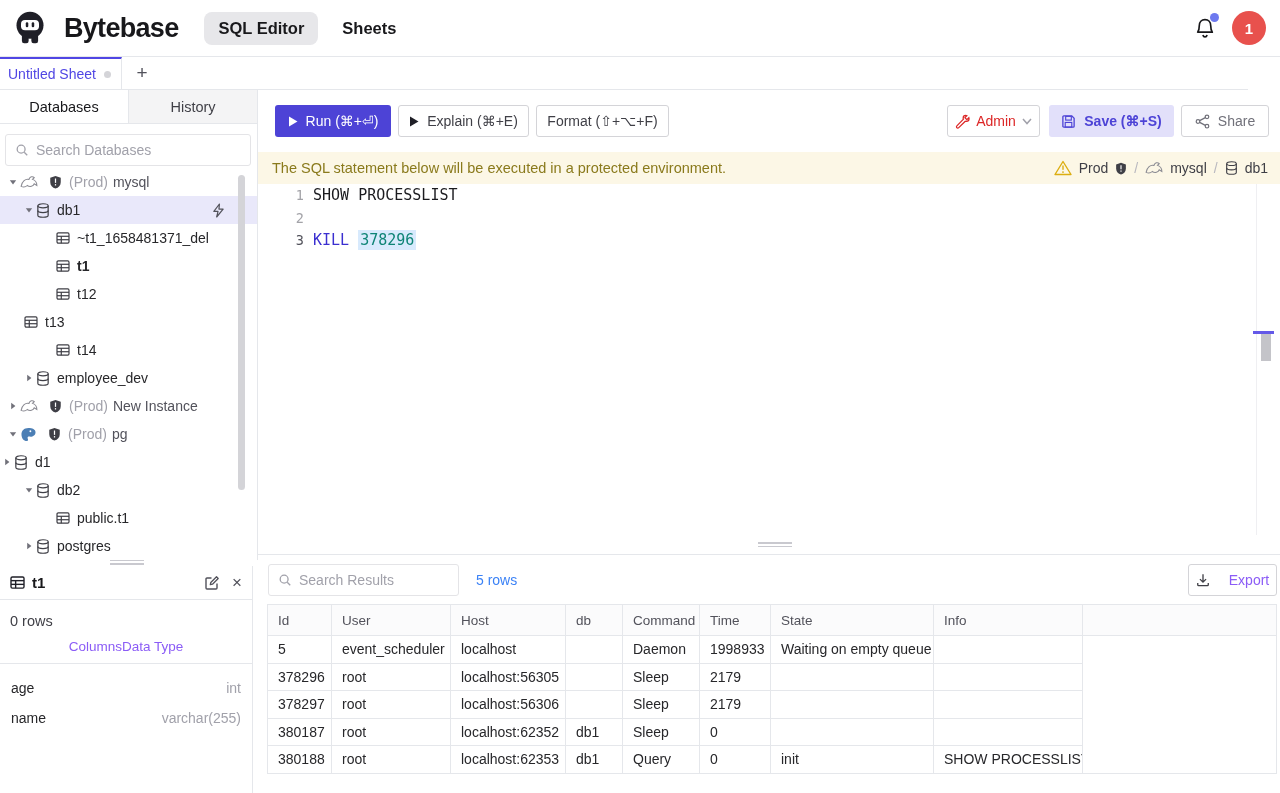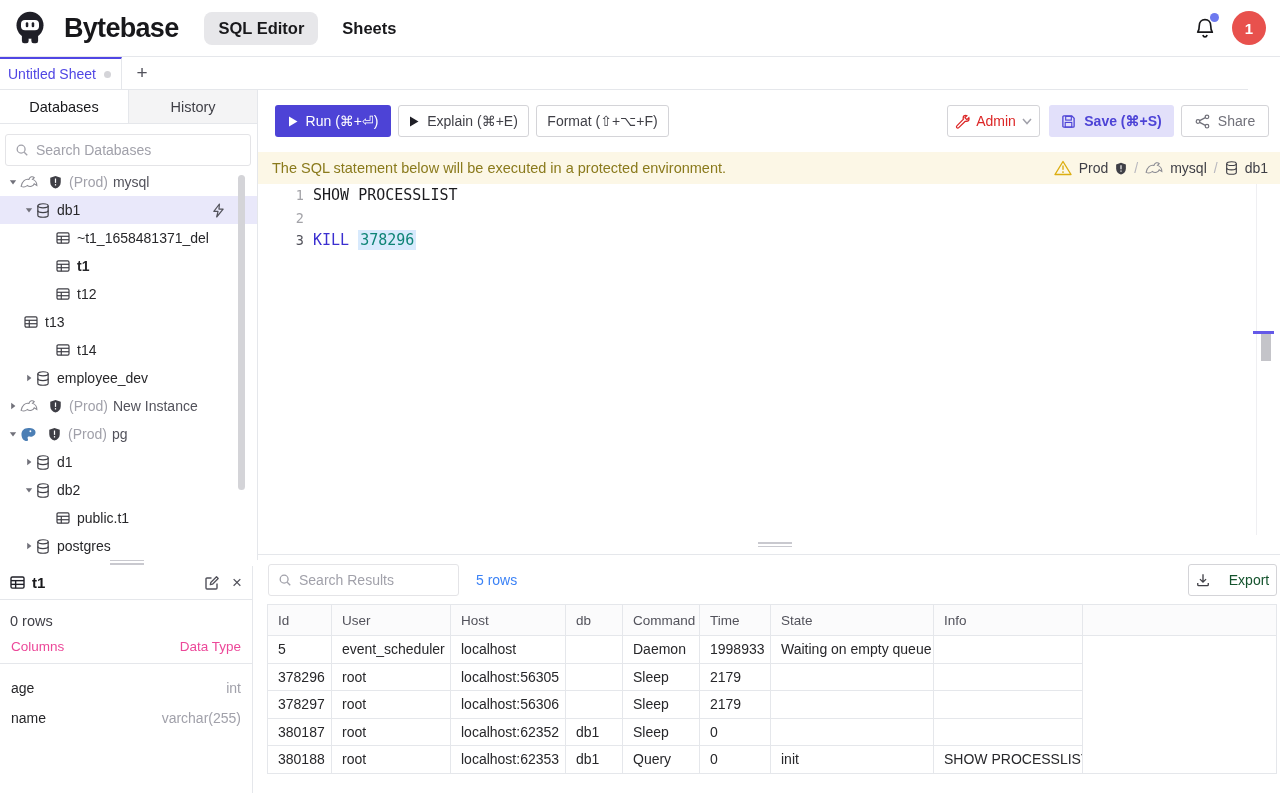--- a/index.html
+++ b/index.html
@@ -51,21 +51,21 @@
   
   .side-split { left:0; top:558px; width:253px; height:8px; background:#fff; display:flex; align-items:center; justify-content:center; }
   .grip-h { width:34px; }
   .grip-h div { height:1.5px; background:#c9c9cf; margin:2px 0; }
   .schema { left:0; top:566px; width:253px; height:227px; background:#fff; border-right:1px solid #e5e7eb; }
   .schema-head { height:34px; border-bottom:1px solid #e5e7eb; display:flex; align-items:center; padding:0 10px; gap:7px; }
   .schema-title { font-size:15px; font-weight:700; color:#18181b; }
   .schema-head-icons { margin-left:auto; display:flex; align-items:center; gap:12px; }
   .close-x { font-size:17px; color:#52525b; cursor:pointer; line-height:1; }
   .schema-rows-label { font-size:14.5px; color:#3f3f46; padding:13px 10px 10px 10px; }
-  .schema-cols-head { display:flex; justify-content:space-between; font-size:13.5px; color:#ec4899; padding:0 11px 9px 11px; border-bottom:1px solid #e5e7eb; }
+  .schema-cols-head { display:flex; justify-content:center; font-size:13.5px; color:#8b5cf6; padding:0 11px 9px 11px; border-bottom:1px solid #e5e7eb; }
   .schema-col-row { display:flex; justify-content:space-between; font-size:14px; padding:7px 11px; }
   .schema-col-row:first-of-type { margin-top:9px; }
   .schema-col-name { color:#27272a; }
   .schema-col-type { color:#a1a1aa; }
 
   
   .main { left:258px; top:90px; width:1022px; height:703px; background:#fff; }
   .toolbar { position:absolute; left:0; top:0; width:1022px; height:62px; background:#fff; }
   .btn { position:absolute; top:15px; height:32px; border-radius:3px; display:flex; align-items:center; justify-content:center; gap:8px; font-size:14px; cursor:pointer; border:1px solid transparent; white-space:nowrap; }
   .btn-run { left:17px; width:116px; background:#4d43d6; color:#fff; }
@@ -96,21 +96,21 @@
   .hsplit { position:absolute; left:0; top:445px; width:1022px; height:19px; background:#fff; }
   .hsplit .grip-h { position:absolute; left:500px; top:5px; }
 
   
   .results { position:absolute; left:0; top:464px; width:1022px; height:239px; background:#fff; border-top:1px solid #e5e7eb; }
   .res-head { position:absolute; left:10px; top:9px; right:3px; height:32px; display:flex; align-items:center; }
   .res-search { width:191px; height:32px; border:1px solid #e4e4e7; border-radius:3px; display:flex; align-items:center; padding:12px 9px; gap:7px; }
   .res-search input { border:none; outline:none; width:100%; font-size:14px; font-family:"Liberation Sans", sans-serif; }
   .res-search input::placeholder { color:#a1a1aa; }
   .row-count { font-size:14px; color:#3b82f6; margin-left:17px; }
-  .btn-export { margin-left:auto; width:89px; height:32px; border:1px solid #d4d4d8; border-radius:3px; display:flex; align-items:center; justify-content:center; gap:19px; font-size:14px; color:#14532d; background:#fff; cursor:pointer; }
+  .btn-export { margin-left:auto; width:89px; height:32px; border:1px solid #d4d4d8; border-radius:3px; display:flex; align-items:center; justify-content:center; gap:19px; font-size:14px; color:#8b5cf6; background:#fff; cursor:pointer; }
 
   table.grid { position:absolute; left:9px; top:49px; width:1010px; border-collapse:collapse; table-layout:fixed; }
   table.grid th { height:31px; font-size:13.5px; font-weight:500; color:#52525b; text-align:left; padding:0 10px; border:1px solid #e5e7eb; background:#fbfbfc; }
   table.grid td { height:27.5px; font-size:14px; color:#27272a; padding:0 10px; border:1px solid #e5e7eb; white-space:nowrap; overflow:hidden; }
   table.grid th.filler, table.grid td.filler { border-top:none; border-right:1px solid #e5e7eb; border-bottom:none; background:#fff; }
   table.grid th.filler { border-top:1px solid #e5e7eb; border-bottom:1px solid #e5e7eb; background:#fbfbfc; }
   table.grid tr:last-child td.filler { border-bottom:1px solid #e5e7eb; }
 </style>
 </head>
 <body>
@@ -313,21 +313,21 @@
         <span class="shield-sp">
           <svg width="13" height="14" viewBox="0 0 14 16">
             <path d="M7 1 L13 3 V8 C13 12 10.5 14.5 7 15.5 C3.5 14.5 1 12 1 8 V3 Z" fill="#3f3f46"></path>
             <rect x="6.3" y="4" width="1.4" height="5" fill="#fff"></rect>
             <rect x="6.3" y="10.4" width="1.4" height="1.6" fill="#fff"></rect>
           </svg>
         </span>
         <span class="t-prefix">(Prod)</span>
         <span class="t-name">pg</span>
       </div>
-      <div class="tree-row" style="padding-left: 22px;">
+      <div class="tree-row" style="">
         <span class="caret">
           <svg width="10" height="10" viewBox="0 0 10 10">
             <path d="M3.2 1.8 L7.4 5 L3.2 8.2 Z" fill="#71717a"></path>
           </svg>
         </span>
         <span class="ticon">
           <svg width="14" height="15" viewBox="0 0 14 16">
             <ellipse cx="7" cy="3" rx="5.5" ry="2.2" fill="none" stroke="#3f3f46" stroke-width="1.3"></ellipse>
             <path d="M1.5 3 V13 C1.5 14.2 4 15.2 7 15.2 C10 15.2 12.5 14.2 12.5 13 V3" fill="none" stroke="#3f3f46" stroke-width="1.3"></path>
             <path d="M1.5 8 C1.5 9.2 4 10.2 7 10.2 C10 10.2 12.5 9.2 12.5 8" fill="none" stroke="#3f3f46" stroke-width="1.3"></path>

